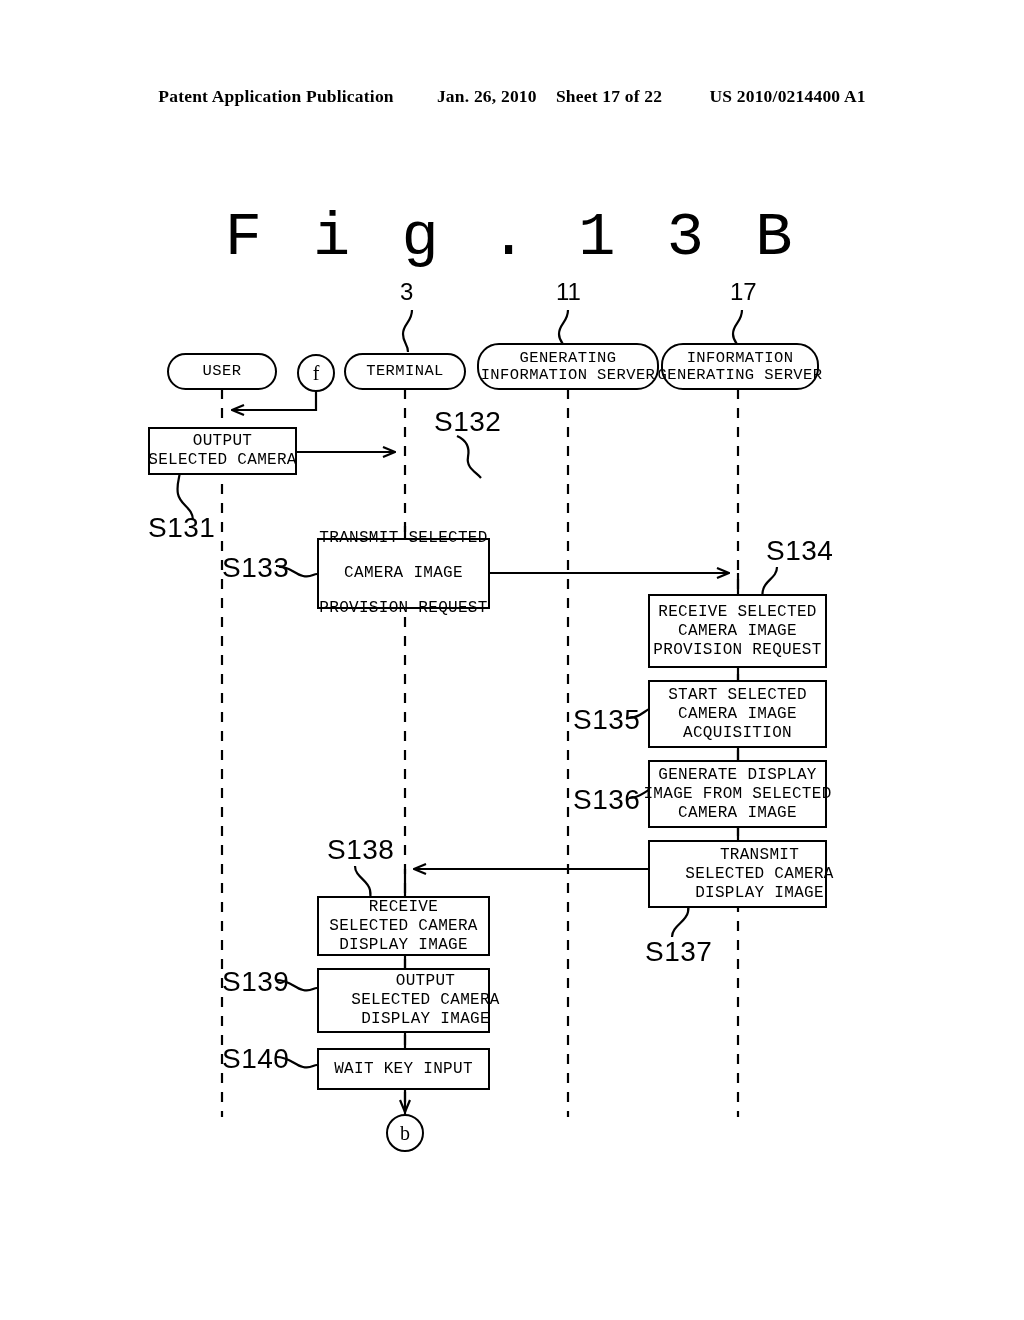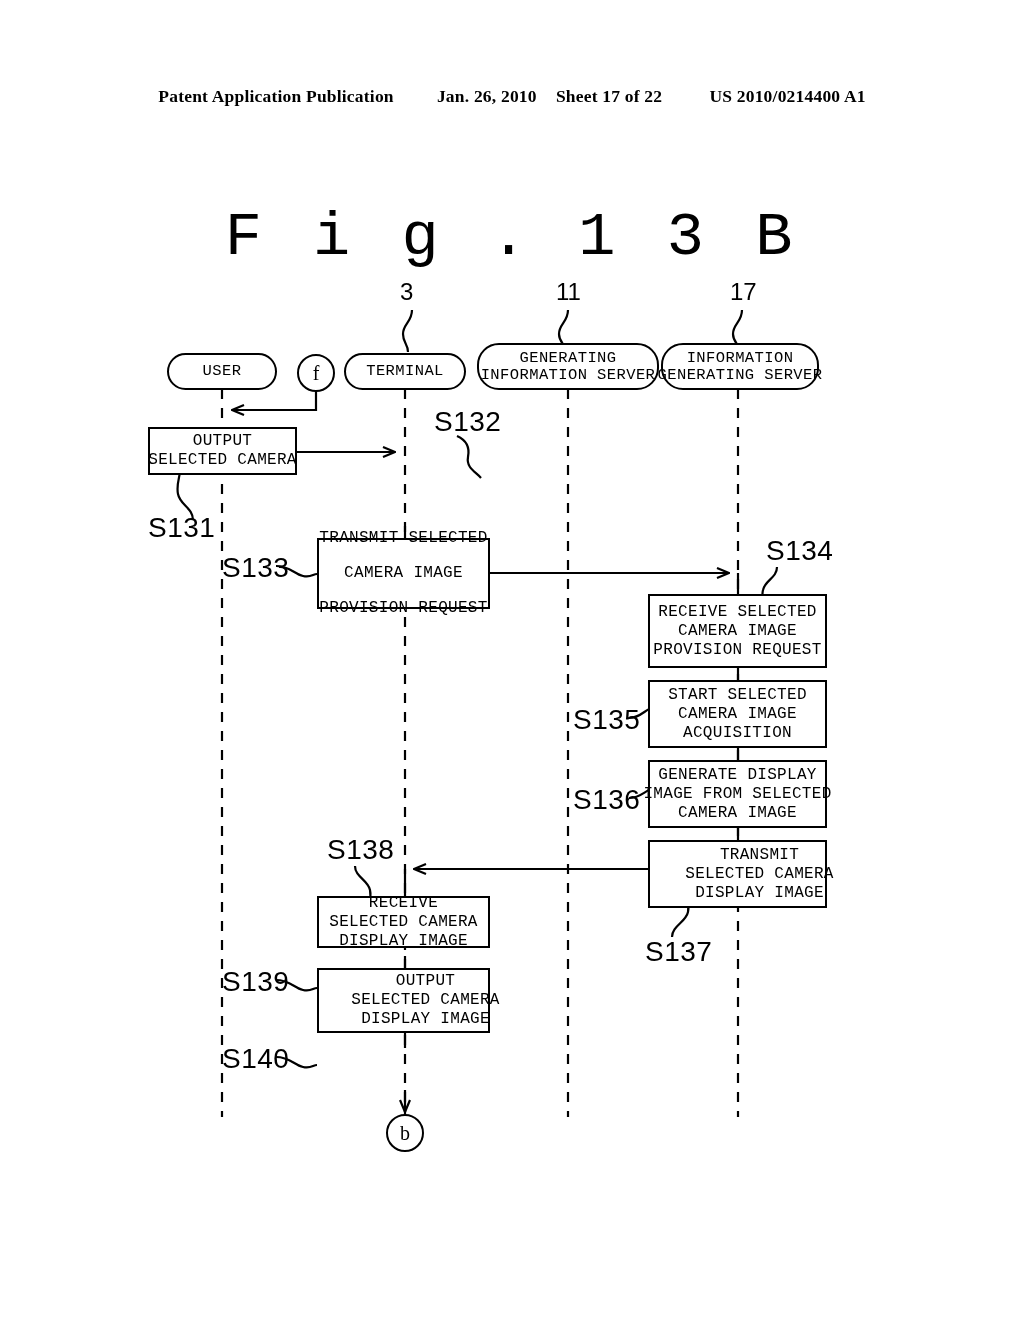--- a/index.html
+++ b/index.html
@@ -282,34 +282,37 @@
   </div>
 
   
   <div class="pbox" style="left:648px; top:840px; width:179px; height:68px;padding-left:44px;">
     <span class="ln">TRANSMIT</span>
     <span class="ln">SELECTED CAMERA</span>
     <span class="ln">DISPLAY IMAGE</span>
   </div>
 
   
-  <div class="pbox" style="left:317px; top:896px; width:173px; height:52px;">
+  <div class="pbox" style="left:317px; top:896px; width:173px; height:60px;">
     <span class="ln">RECEIVE</span>
     <span class="ln">SELECTED CAMERA</span>
     <span class="ln">DISPLAY IMAGE</span>
   </div>
 
   
   <div class="pbox" style="left:317px; top:968px; width:173px; height:65px;padding-left:44px;">
     <span class="ln">OUTPUT</span>
     <span class="ln">SELECTED CAMERA</span>
     <span class="ln">DISPLAY IMAGE</span>
   </div>
 
   
+  <div class="pbox" style="left:317px; top:1048px; width:173px; height:42px;">
+    <span class="ln">WAIT KEY INPUT</span>
+  </div>
 
   
   <div class="conn-circle" style="left:386px; top:1114px; width:38px; height:38px;">
     <span>b</span>
   </div>
 
   
   <div class="step-label" style="left:148px; top:512px;">S131</div>
   <div class="step-label" style="left:434px; top:406px;">S132</div>
   <div class="step-label" style="left:222px; top:552px;">S133</div>

